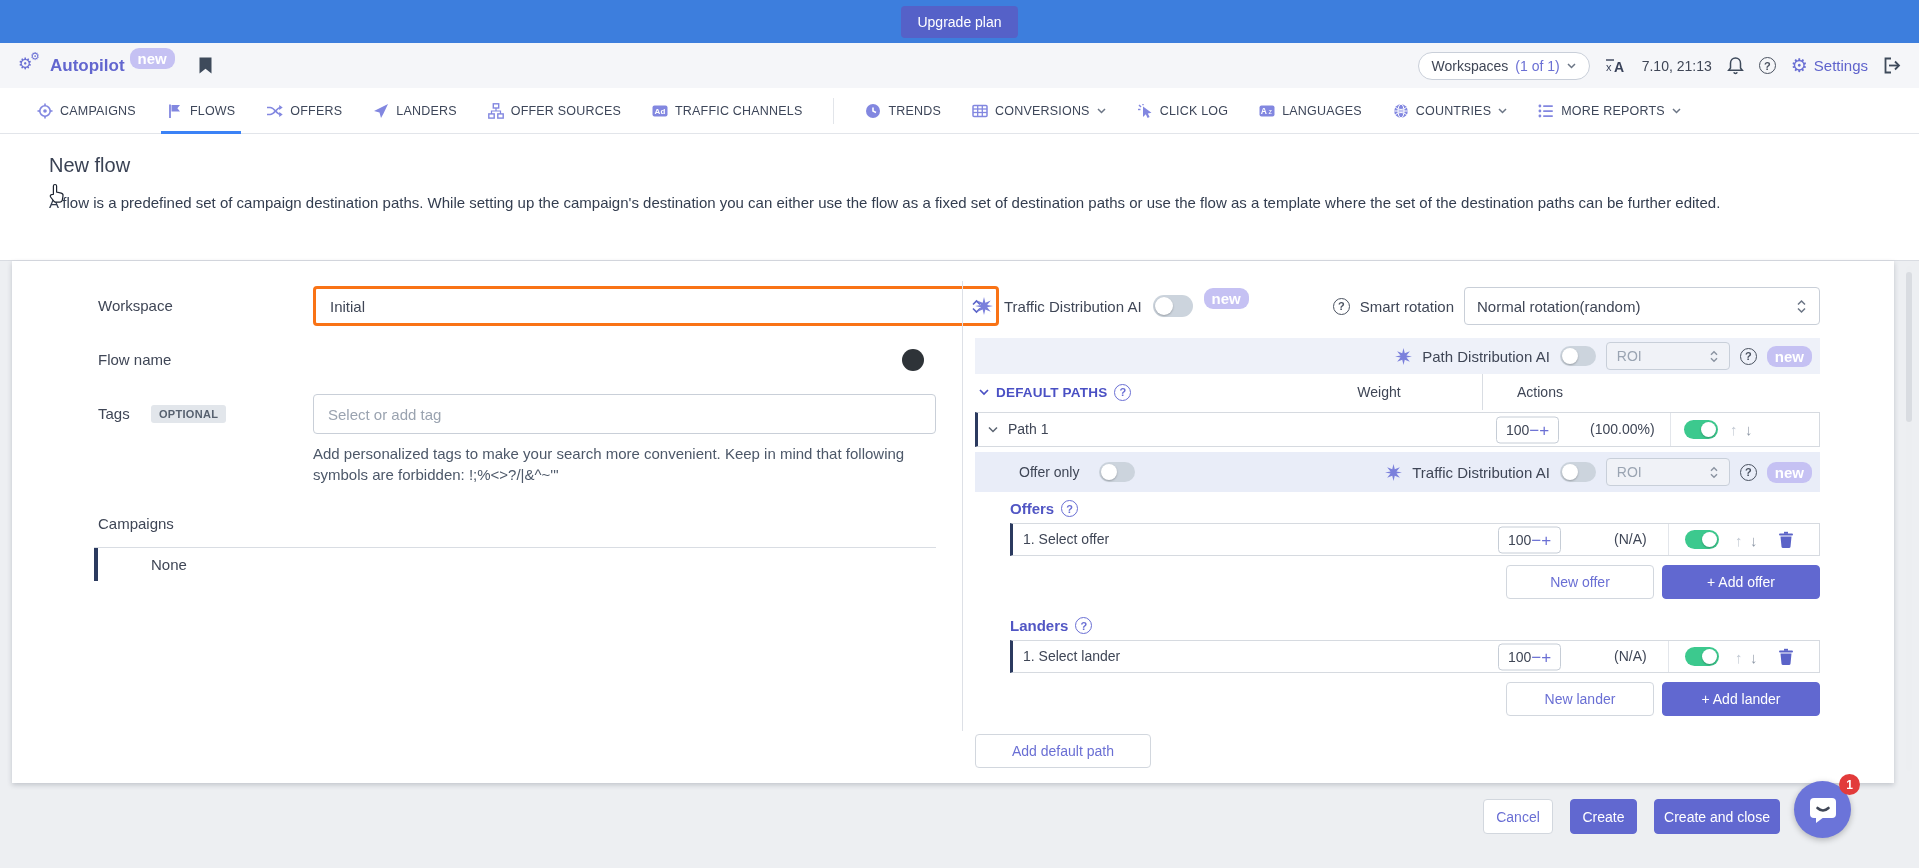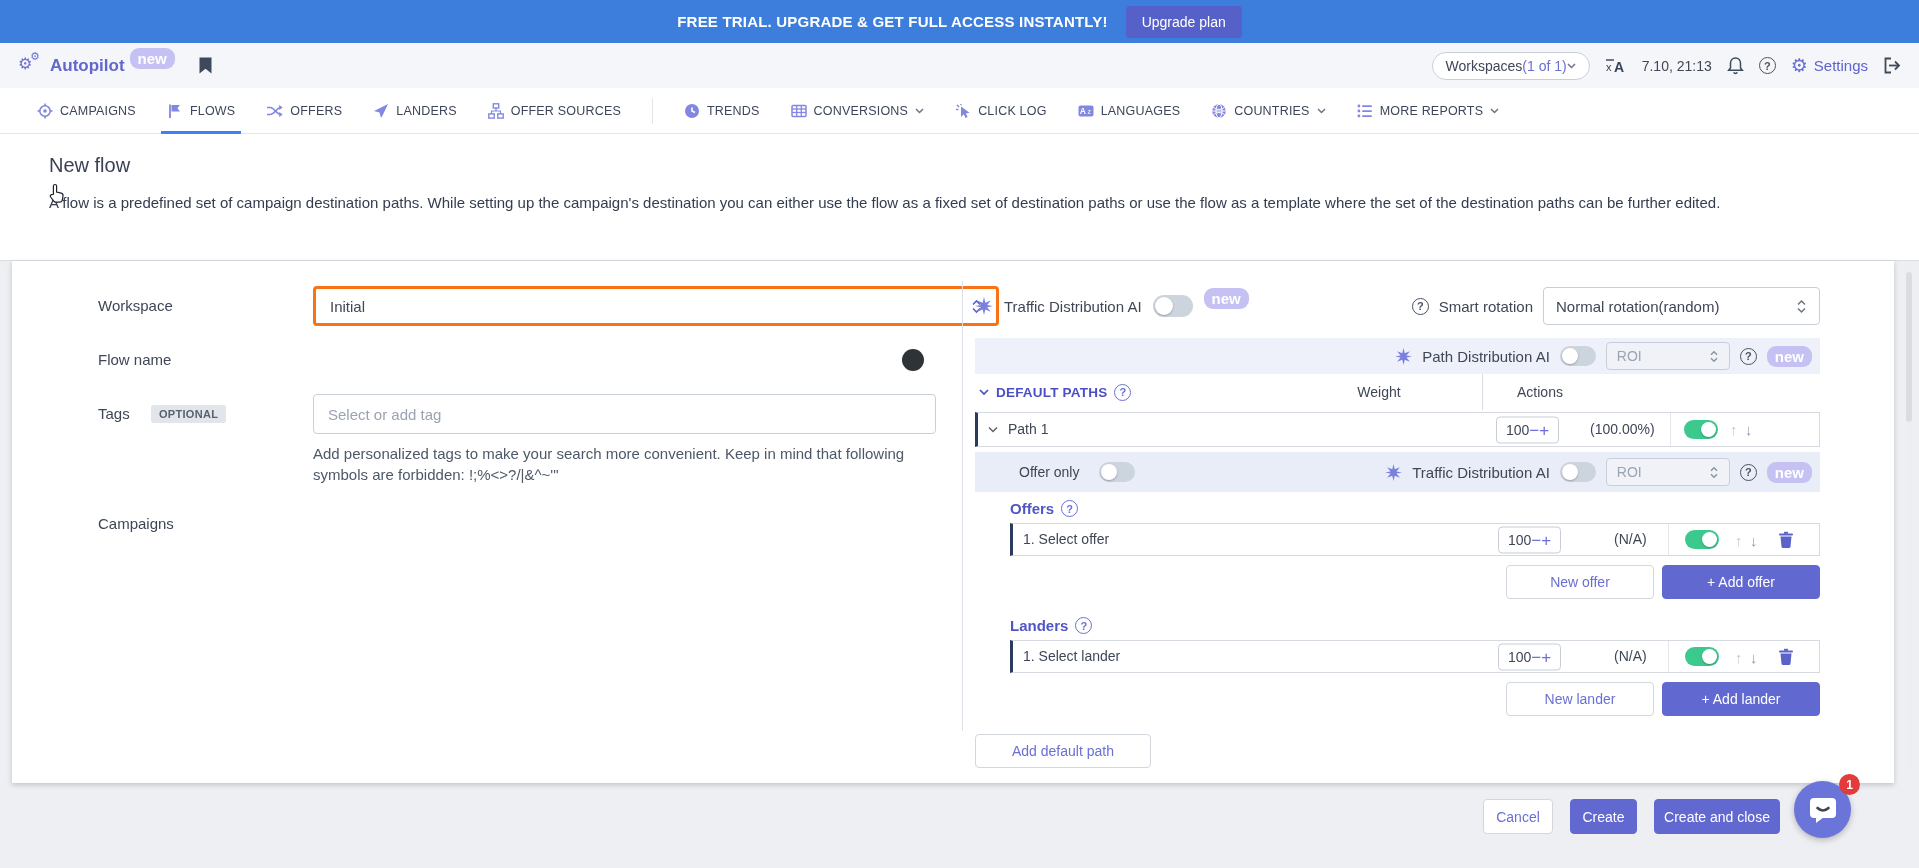--- a/index.html
+++ b/index.html
@@ -19,21 +19,21 @@
           display:flex;align-items:center;justify-content:space-between;padding:0 18px;box-sizing:border-box}
   .hleft{display:flex;align-items:center;gap:8px}
   #gears{position:relative;width:24px;height:24px;color:#6a6fd4;cursor:pointer}
   #gears .g1{position:absolute;left:0;top:2px;font-size:16px;line-height:1}
   #gears .g2{position:absolute;left:12px;top:-3px;font-size:11px;line-height:1}
   #logo-name{color:#6266cf;font-size:17px;font-weight:bold;cursor:pointer}
   .new-badge{background:#c5c1f3;color:#fff;font-size:15px;font-weight:bold;padding:2px 8px;border-radius:9px}
   #logo-badge{position:relative;top:-7px;left:-3px}
   #bookmark{margin-left:13px;cursor:pointer}
   .hright{display:flex;align-items:center;gap:15px}
-  #ws-pill{display:flex;align-items:center;background:#fff;border:1px solid #c9cfd9;border-radius:15px;
+  #ws-pill{display:flex;align-items:center;gap:7px;background:#fff;border:1px solid #c9cfd9;border-radius:15px;
            padding:5px 13px;font-size:14px;cursor:pointer}
   #ws-count{color:#6a6fd4}
   #time-label{font-size:14px}
   .hicon{cursor:pointer;display:inline-flex;align-items:center}
   .qmark{width:17px;height:17px;border-radius:50%;border:1.5px solid #4a5260;color:#4a5260;font-size:11px;
          font-weight:bold;display:inline-flex;align-items:center;justify-content:center;box-sizing:border-box;cursor:pointer;flex:none}
   .qmark.purple{border-color:#6a6fd4;color:#6a6fd4}
   #gear-glyph{font-size:19px;color:#6a6fd4;line-height:1}
   #settings-label{color:#5f63cc;font-size:15px;cursor:pointer;margin-left:-9px}
 
@@ -77,21 +77,21 @@
   #ai-row{position:absolute;left:963px;top:25px;height:40px;display:flex;align-items:center;gap:11px}
   .ai-label{font-size:15px;color:#3f4656}
   .tog{width:40px;height:22px;border-radius:11px;background:#ccd4dd;position:relative;cursor:pointer;flex:none}
   .tog::after{content:"";position:absolute;left:2px;top:2px;width:18px;height:18px;border-radius:50%;background:#fff;
               box-shadow:0 1px 2px rgba(0,0,0,.25)}
   .tog.sm{width:36px;height:20px}.tog.sm::after{width:16px;height:16px}
   .tog.row{width:34px;height:19px}.tog.row::after{width:15px;height:15px}
   .tog.on{background:#3cc98e}.tog.on::after{left:auto;right:2px}
   #sr-row{position:absolute;right:74px;top:25px;height:40px;display:flex;align-items:center;gap:10px}
   #sr-label{font-size:15px}
-  #sr-select{width:277px;height:38px;border:1px solid #c9cfd8;border-radius:4px;background:#fff;display:flex;
+  #sr-select{width:356px;height:38px;border:1px solid #c9cfd8;border-radius:4px;background:#fff;display:flex;
              align-items:center;justify-content:space-between;padding:0 12px;font-size:15px;box-sizing:border-box;cursor:pointer}
   .band{position:absolute;left:963px;width:845px;box-sizing:border-box}
   #pd-row{top:77px;height:36px;background:#eef1f9;display:flex;align-items:center;justify-content:flex-end;gap:10px;padding-right:8px}
   .roi-select{width:124px;height:28px;border:1px solid #c8cfd9;border-radius:4px;background:#f0f2f7;color:#9aa4b2;
               font-size:14px;display:flex;align-items:center;justify-content:space-between;padding:0 10px;box-sizing:border-box;flex:none}
   #dp-head{top:113px;height:36px}
   #dp-title{position:absolute;left:4px;top:0;height:36px;display:flex;align-items:center;gap:7px;font-size:13.5px;
             font-weight:bold;color:#4a50c4;letter-spacing:.2px;cursor:pointer}
   #wh{position:absolute;left:369px;top:0;width:70px;text-align:center;line-height:36px;font-size:14px}
   #dp-div{position:absolute;left:507px;top:0;width:1px;height:36px;background:#d9dde3}
@@ -147,21 +147,20 @@
               color:#fff;font-size:12px;font-weight:bold;display:flex;align-items:center;justify-content:center}
   #version{position:absolute;right:5px;top:866px;display:flex;align-items:center;gap:5px;font-size:12.5px;color:#3b4353}
   #version .dot{width:9px;height:9px;border-radius:50%;background:#28b446}
   #scroll{position:absolute;left:1906px;top:266px;width:6px;height:505px;background:#eceef1;border-radius:3px}
   #scroll .thumb{position:absolute;left:0;top:6px;width:6px;height:150px;background:#d9dce1;border-radius:3px}
 </style>
 </head>
 <body>
 
 <div id="banner">
-  <span id="banner-msg">FREE TRIAL. UPGRADE &amp; GET FULL ACCESS INSTANTLY!</span>
   <button id="upgrade-btn">Upgrade plan</button>
 </div>
 
 <div id="header">
   <div class="hleft">
     <span id="gears">
         <span class="g1">⚙</span>
         <span class="g2">⚙</span>
       </span>
     <span id="logo-name">Autopilot</span>
@@ -243,20 +242,27 @@
   </div>
   <div class="nav-item">
     <svg width="16" height="16" viewBox="0 0 16 16">
       <rect x="5.3" y="0.8" width="5.4" height="4.2" stroke="#8287e0" stroke-width="1.4" fill="none"></rect>
       <rect x="0.8" y="10.9" width="5.4" height="4.2" stroke="#8287e0" stroke-width="1.4" fill="none"></rect>
       <rect x="9.8" y="10.9" width="5.4" height="4.2" stroke="#8287e0" stroke-width="1.4" fill="none"></rect>
       <path d="M8 5 V8 M3.5 10.9 V8 H12.5 V10.9" stroke="#8287e0" stroke-width="1.2" fill="none"></path>
     </svg>
       <span>OFFER SOURCES</span>
   </div>
+  <div class="nav-item">
+    <svg width="16" height="16" viewBox="0 0 16 16">
+      <rect x="0.5" y="2.5" width="15" height="11" rx="2" fill="#8287e0"></rect>
+      <text x="8" y="11" font-size="8" font-weight="bold" fill="#fff" text-anchor="middle" font-family="inherit">Ad</text>
+    </svg>
+      <span>TRAFFIC CHANNELS</span>
+  </div>
   <div class="nav-div"></div>
   <div class="nav-item">
     <svg width="16" height="16" viewBox="0 0 16 16">
       <circle cx="8" cy="8" r="7" fill="#8287e0"></circle>
       <path d="M8 4.5 V8 L11 9.5" stroke="#fff" stroke-width="1.6" fill="none"></path>
     </svg>
       <span>TRENDS</span>
   </div>
   <div class="nav-item">
     <svg width="16" height="16" viewBox="0 0 16 16">
@@ -339,20 +345,23 @@
 
   <div class="flabel" id="fn-label">Flow name</div>
   <div id="fn-dot"></div>
 
   <div class="flabel" id="tg-label">Tags</div>
   <div id="opt-badge">OPTIONAL</div>
   <input class="finput" id="tg-input" placeholder="Select or add tag" style="">
   <div id="tg-help">Add personalized tags to make your search more convenient. Keep in mind that following symbols are forbidden: !;%&lt;&gt;?/|&amp;^~'"</div>
 
   <div id="cmp-label">Campaigns</div>
+  <div id="cmp-row">
+    <div id="cmp-inner">None</div>
+  </div>
 
   <div id="vdiv"></div>
 
   <div id="ai-row">
     <svg width="18" height="18" viewBox="0 0 16 16">
       <path d="M8 0 L9.2 5 L14 3 L10.8 7 L16 8 L10.8 9 L14 13 L9.2 11 L8 16 L6.8 11 L2 13 L5.2 9 L0 8 L5.2 7 L2 3 L6.8 5 Z" fill="#7b80dc"></path>
     </svg>
     <span class="ai-label">Traffic Distribution AI</span>
     <span class="tog"></span>
     <span class="new-badge" style="position:relative;top:-8px">new</span>

